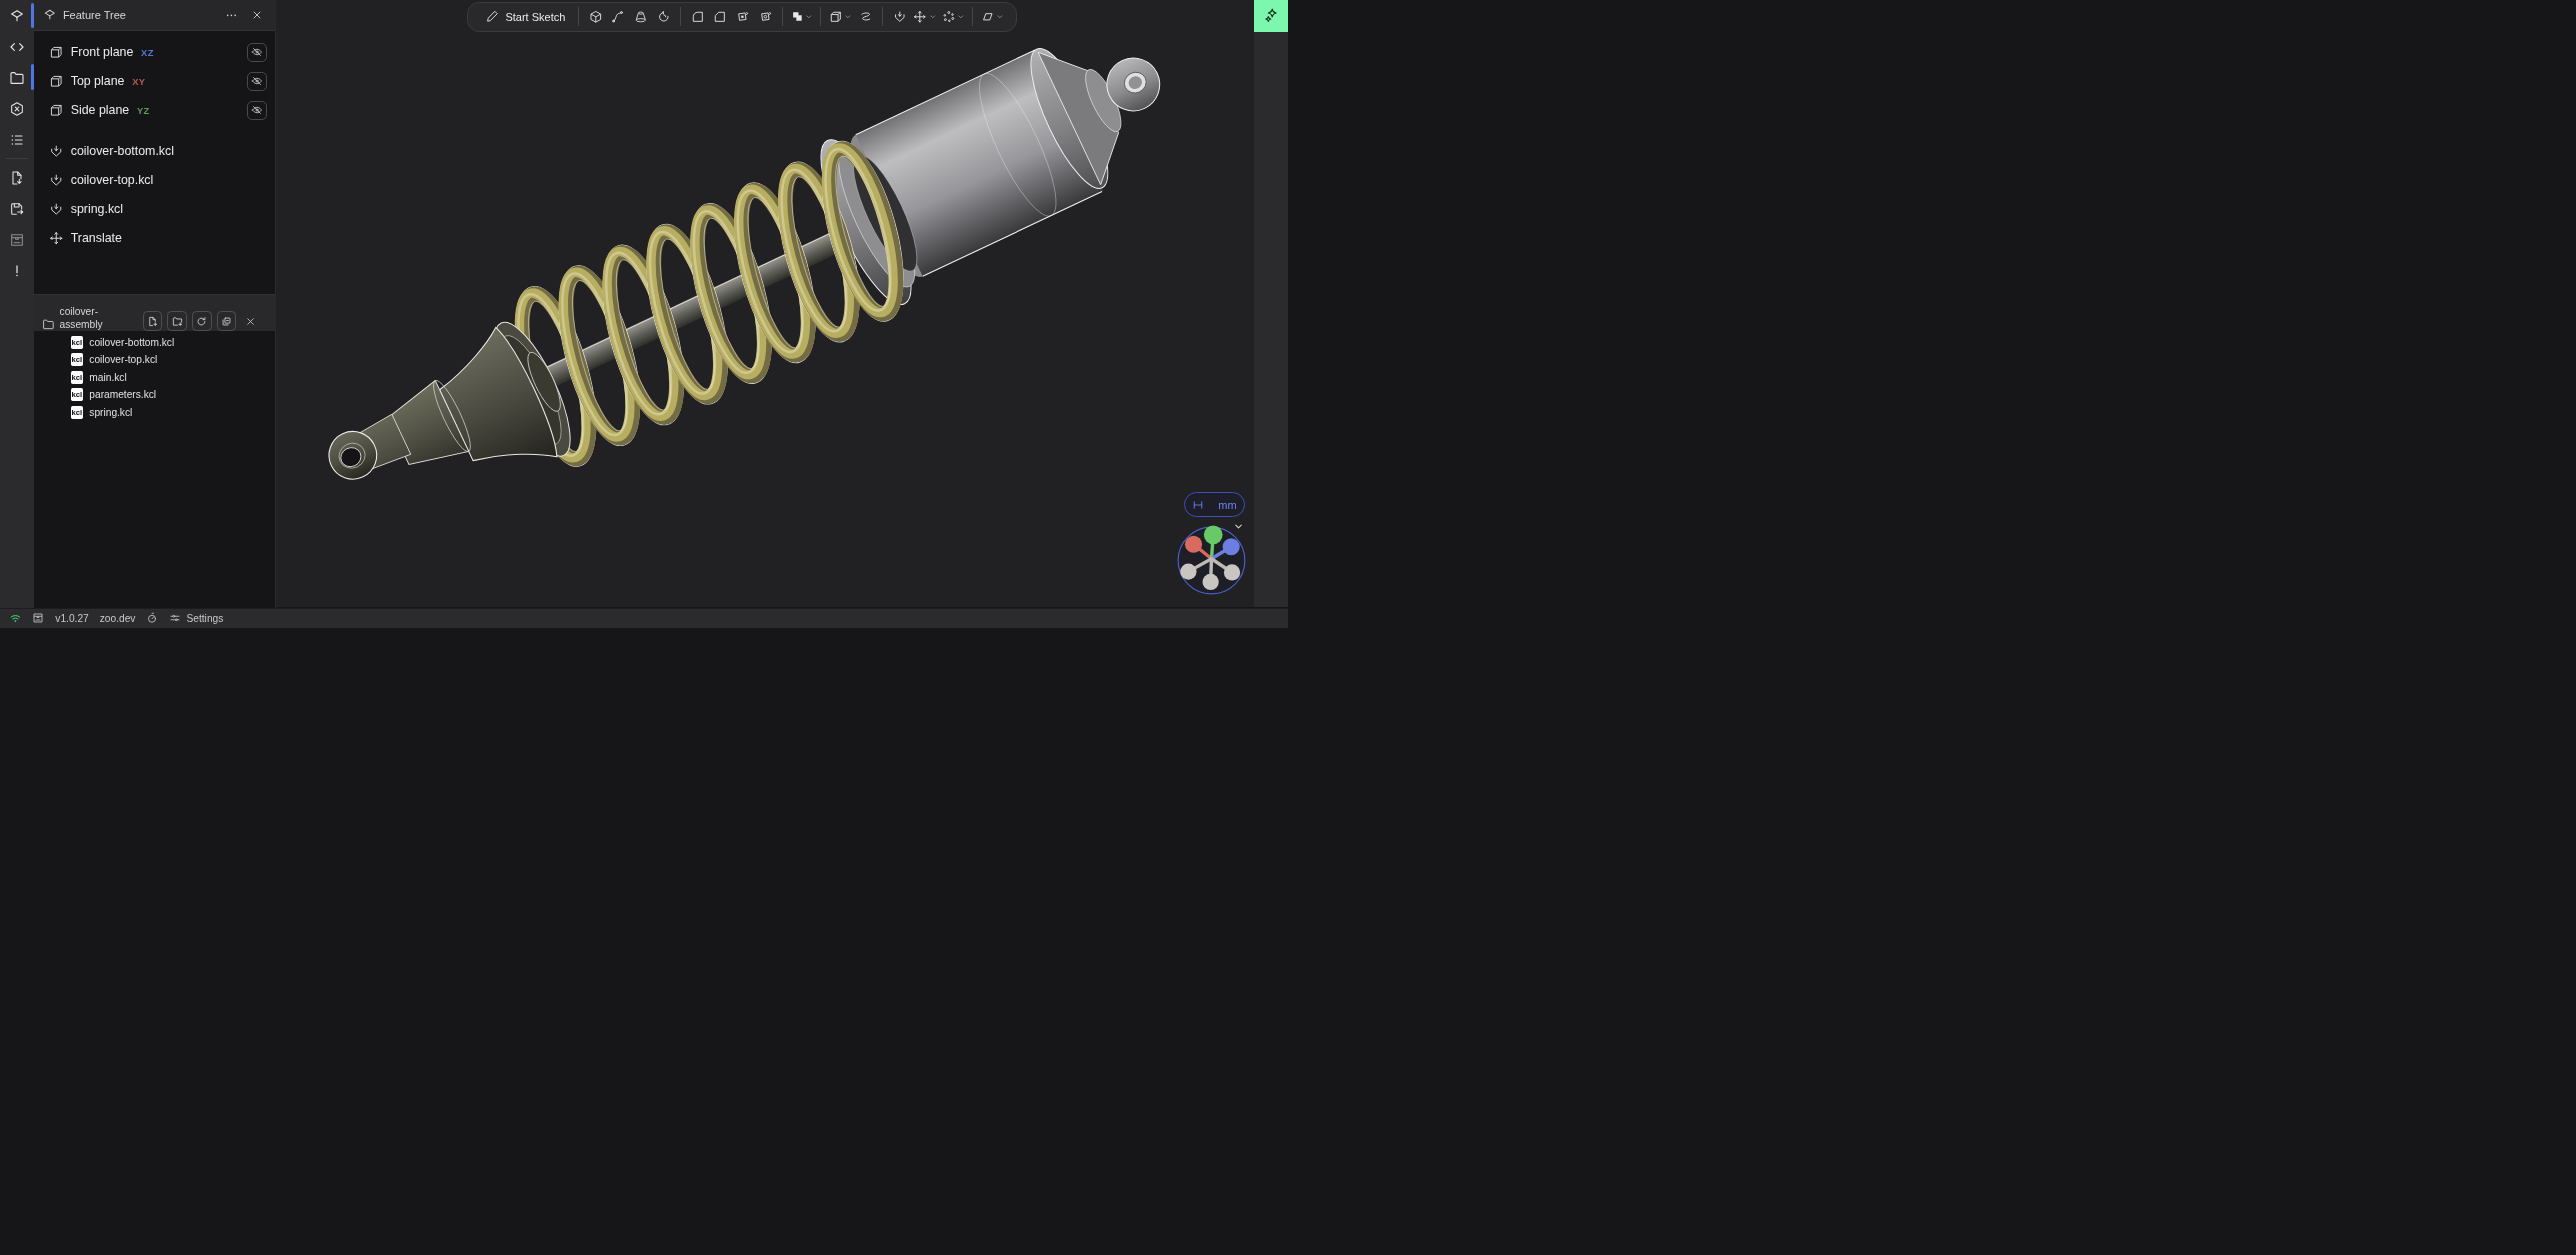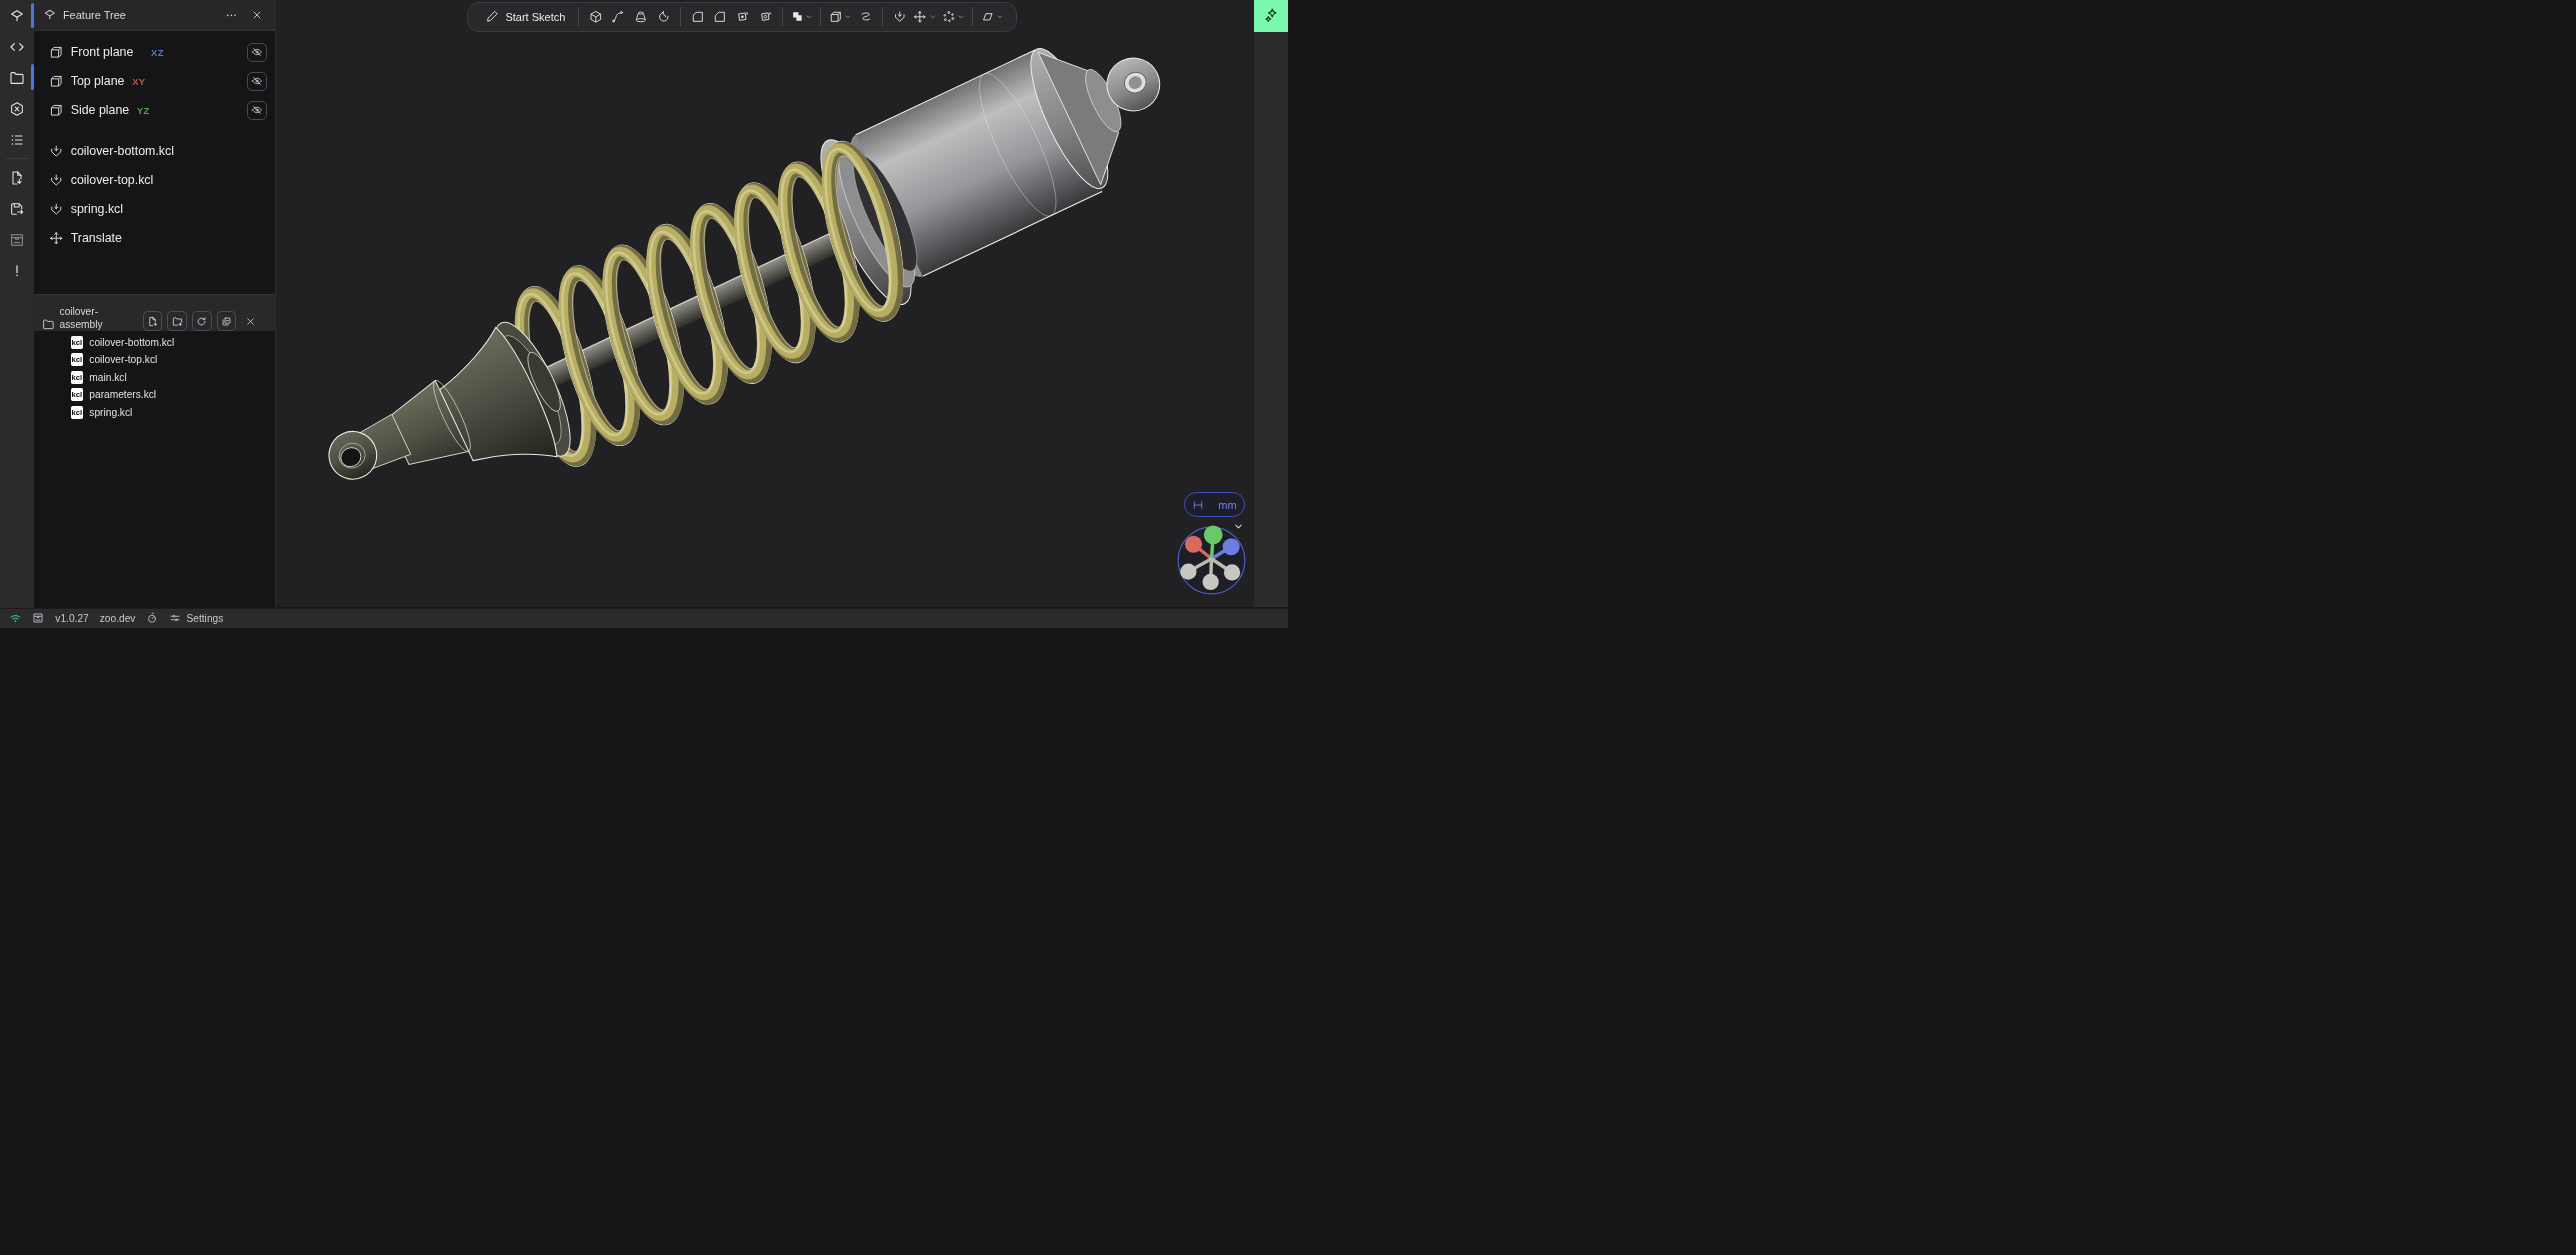--- a/index.html
+++ b/index.html
@@ -23,21 +23,21 @@
     display:flex; align-items:center; gap:6.8px; padding:0 8.5px; flex:none; }
   .panel-title { flex:1; font-size:11px; color:#d8d8da; }
   .ghost-btn { background:none; border:none; color:#cfcfd2; display:flex; align-items:center;
     justify-content:center; width:19px; height:19px; cursor:pointer; }
   .panel-tree { height:294px; flex:none; display:flex; flex-direction:column; }
   .tree { padding-top:6.8px;text-align:right; }
   .trow { height:29px; display:flex; align-items:center; gap:7.7px; padding:0 8.5px 0 14.5px;
     color:#ececee; cursor:pointer; }
   .trow .lbl { font-size:12.4px; }
   .axis { font-size:9.4px; font-weight:700; letter-spacing:0.4px; }
-  .ax-0 { color:#5a75cf;margin-left:10px; } .ax-1 { color:#bd5a52; } .ax-2 { color:#5d9b56; }
+  .ax-0 { color:#5a75cf; } .ax-1 { color:#bd5a52; } .ax-2 { color:#5d9b56; }
   .eye-btn { margin-left:auto; width:19.6px; height:19.6px; border:0.9px solid #4a4a4e; border-radius:5.1px;
     background:none; color:#c9c9cc; display:flex; align-items:center; justify-content:center; cursor:pointer; }
   .tree-gap { height:12px; }
 
   .panel-files { flex:1; display:flex; flex-direction:column; }
   .files-head { height:37px; background:#29292c; border-top:0.9px solid #323235;
     display:flex; align-items:flex-end; gap:5.1px; padding:0 7.7px; flex:none; }
   .files-title { width:78px; font-size:10.2px; line-height:1.3; color:#d8d8da; }
   .act-btn { width:19.6px; height:19.6px; border:0.9px solid #4f4f53; border-radius:4.3px; background:none;
     color:#dcdcde; display:flex; align-items:center; justify-content:center; cursor:pointer; flex:none; }

